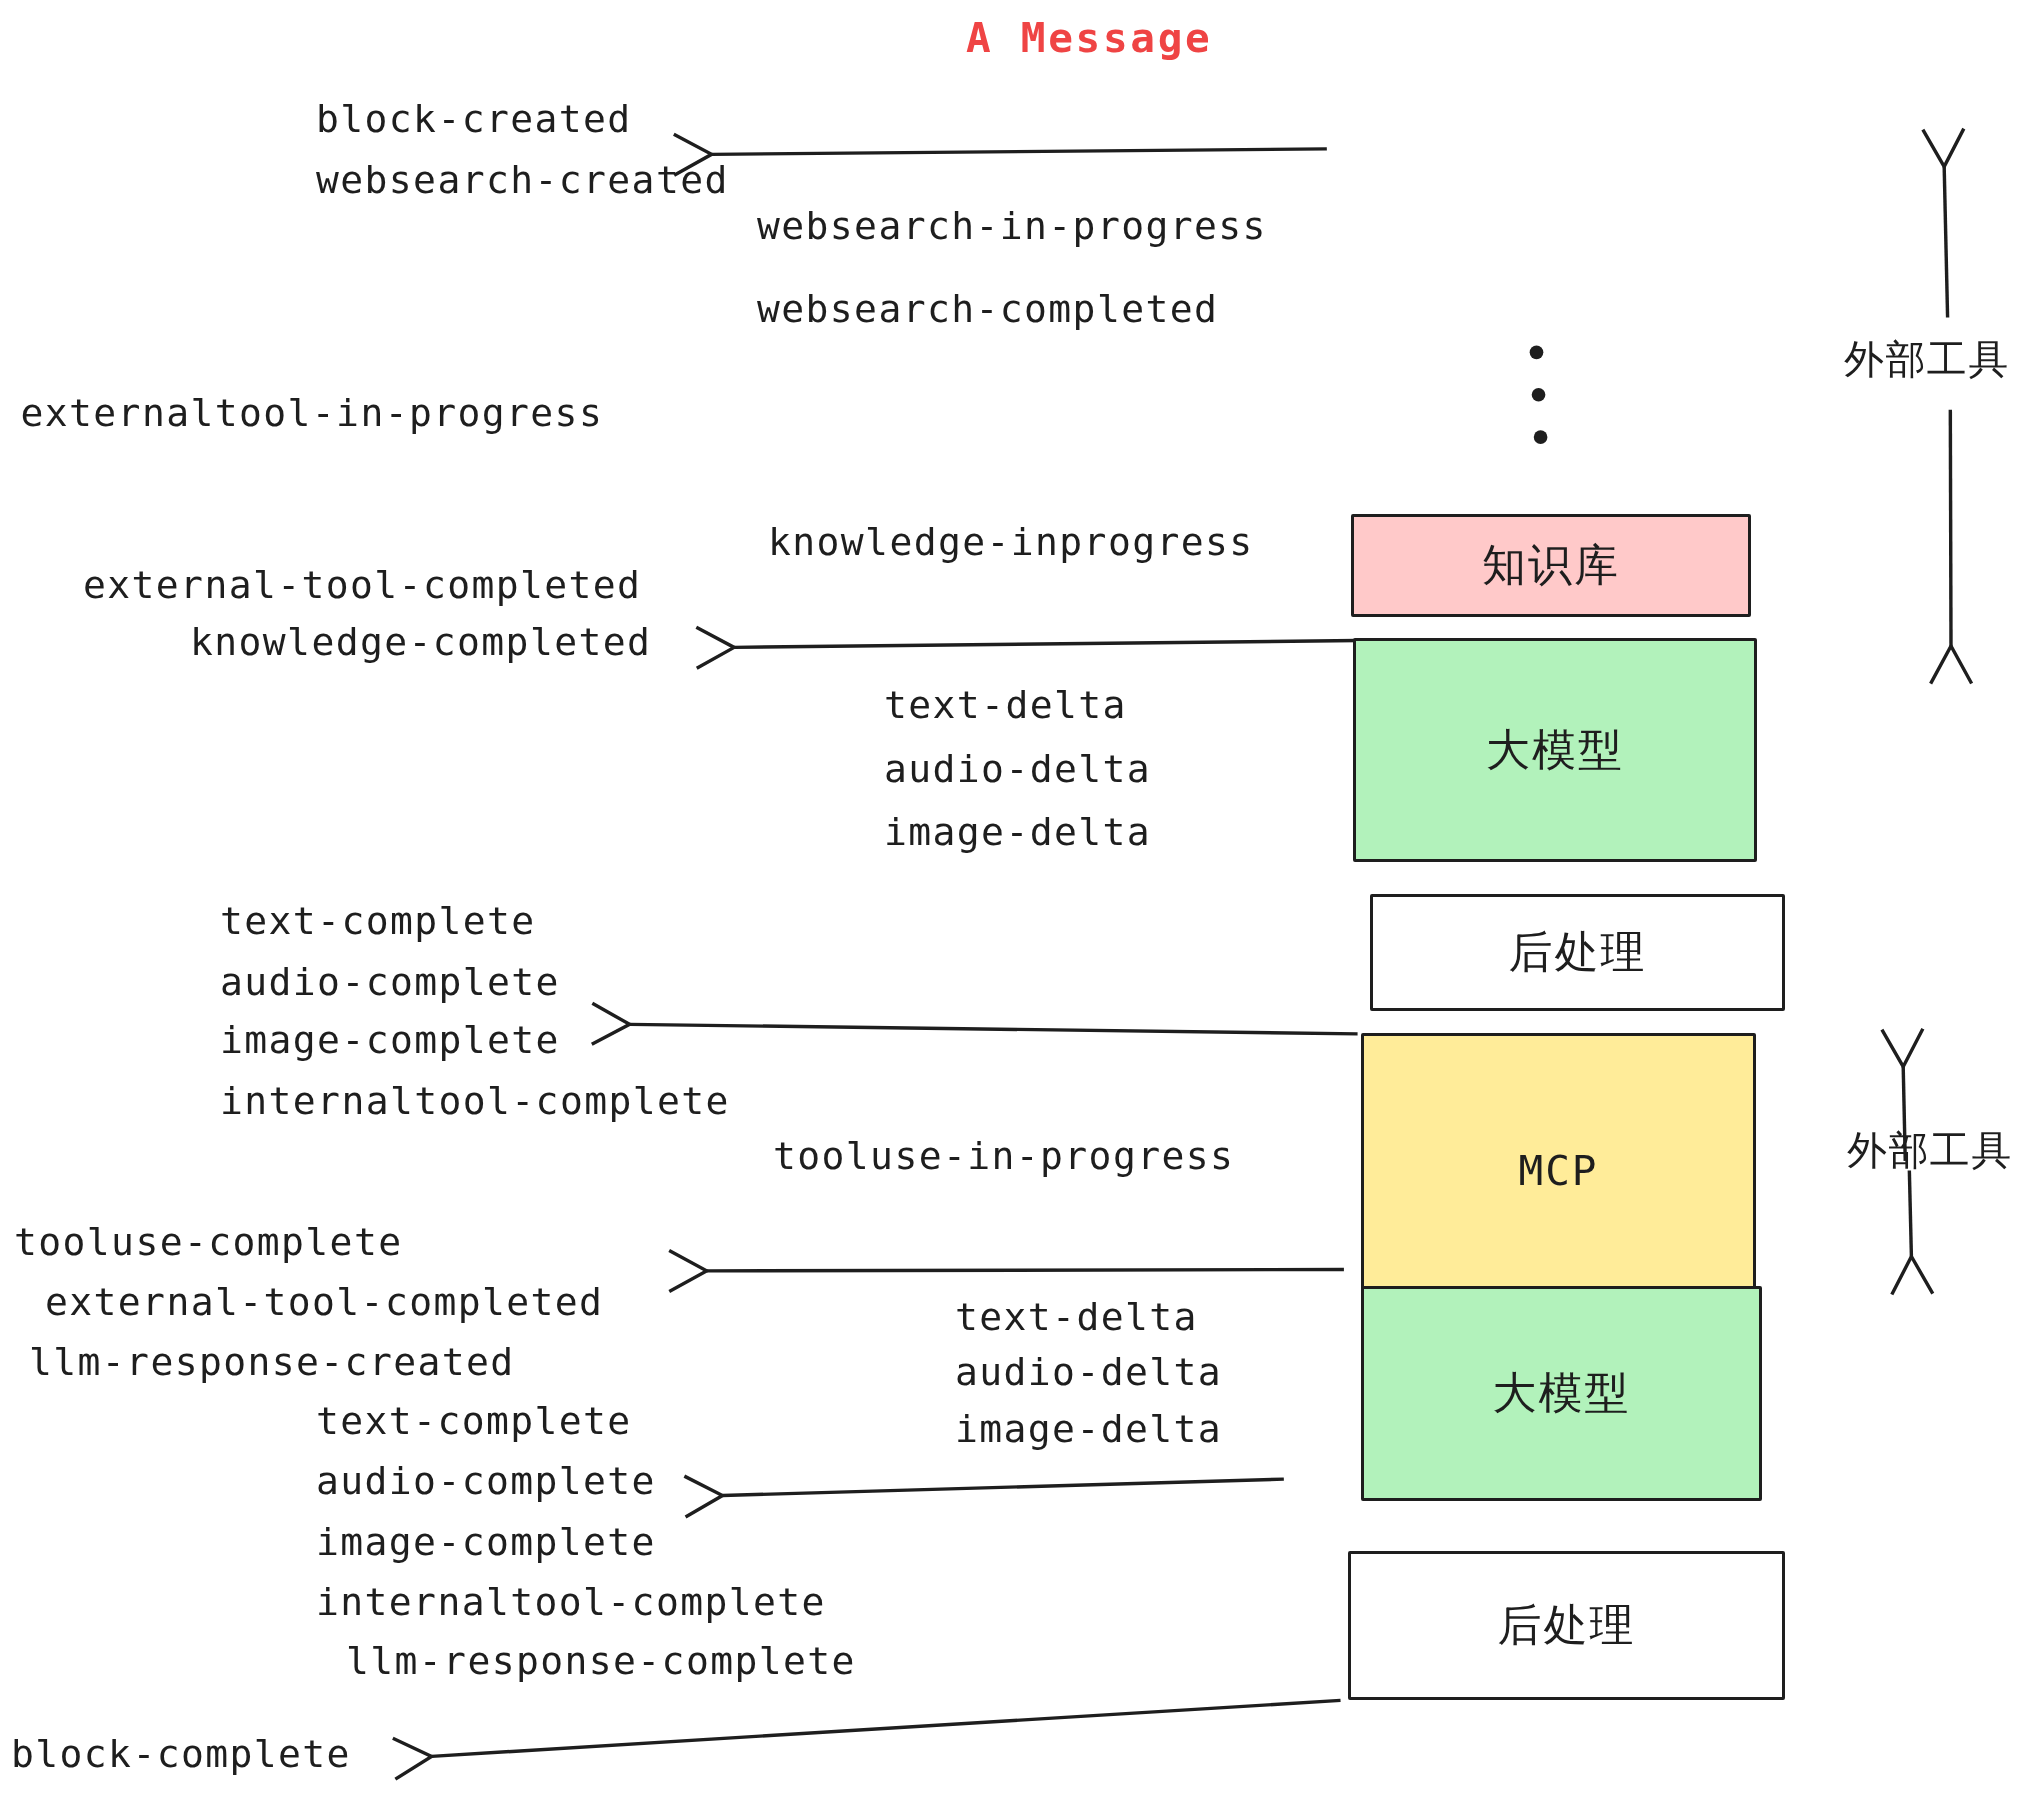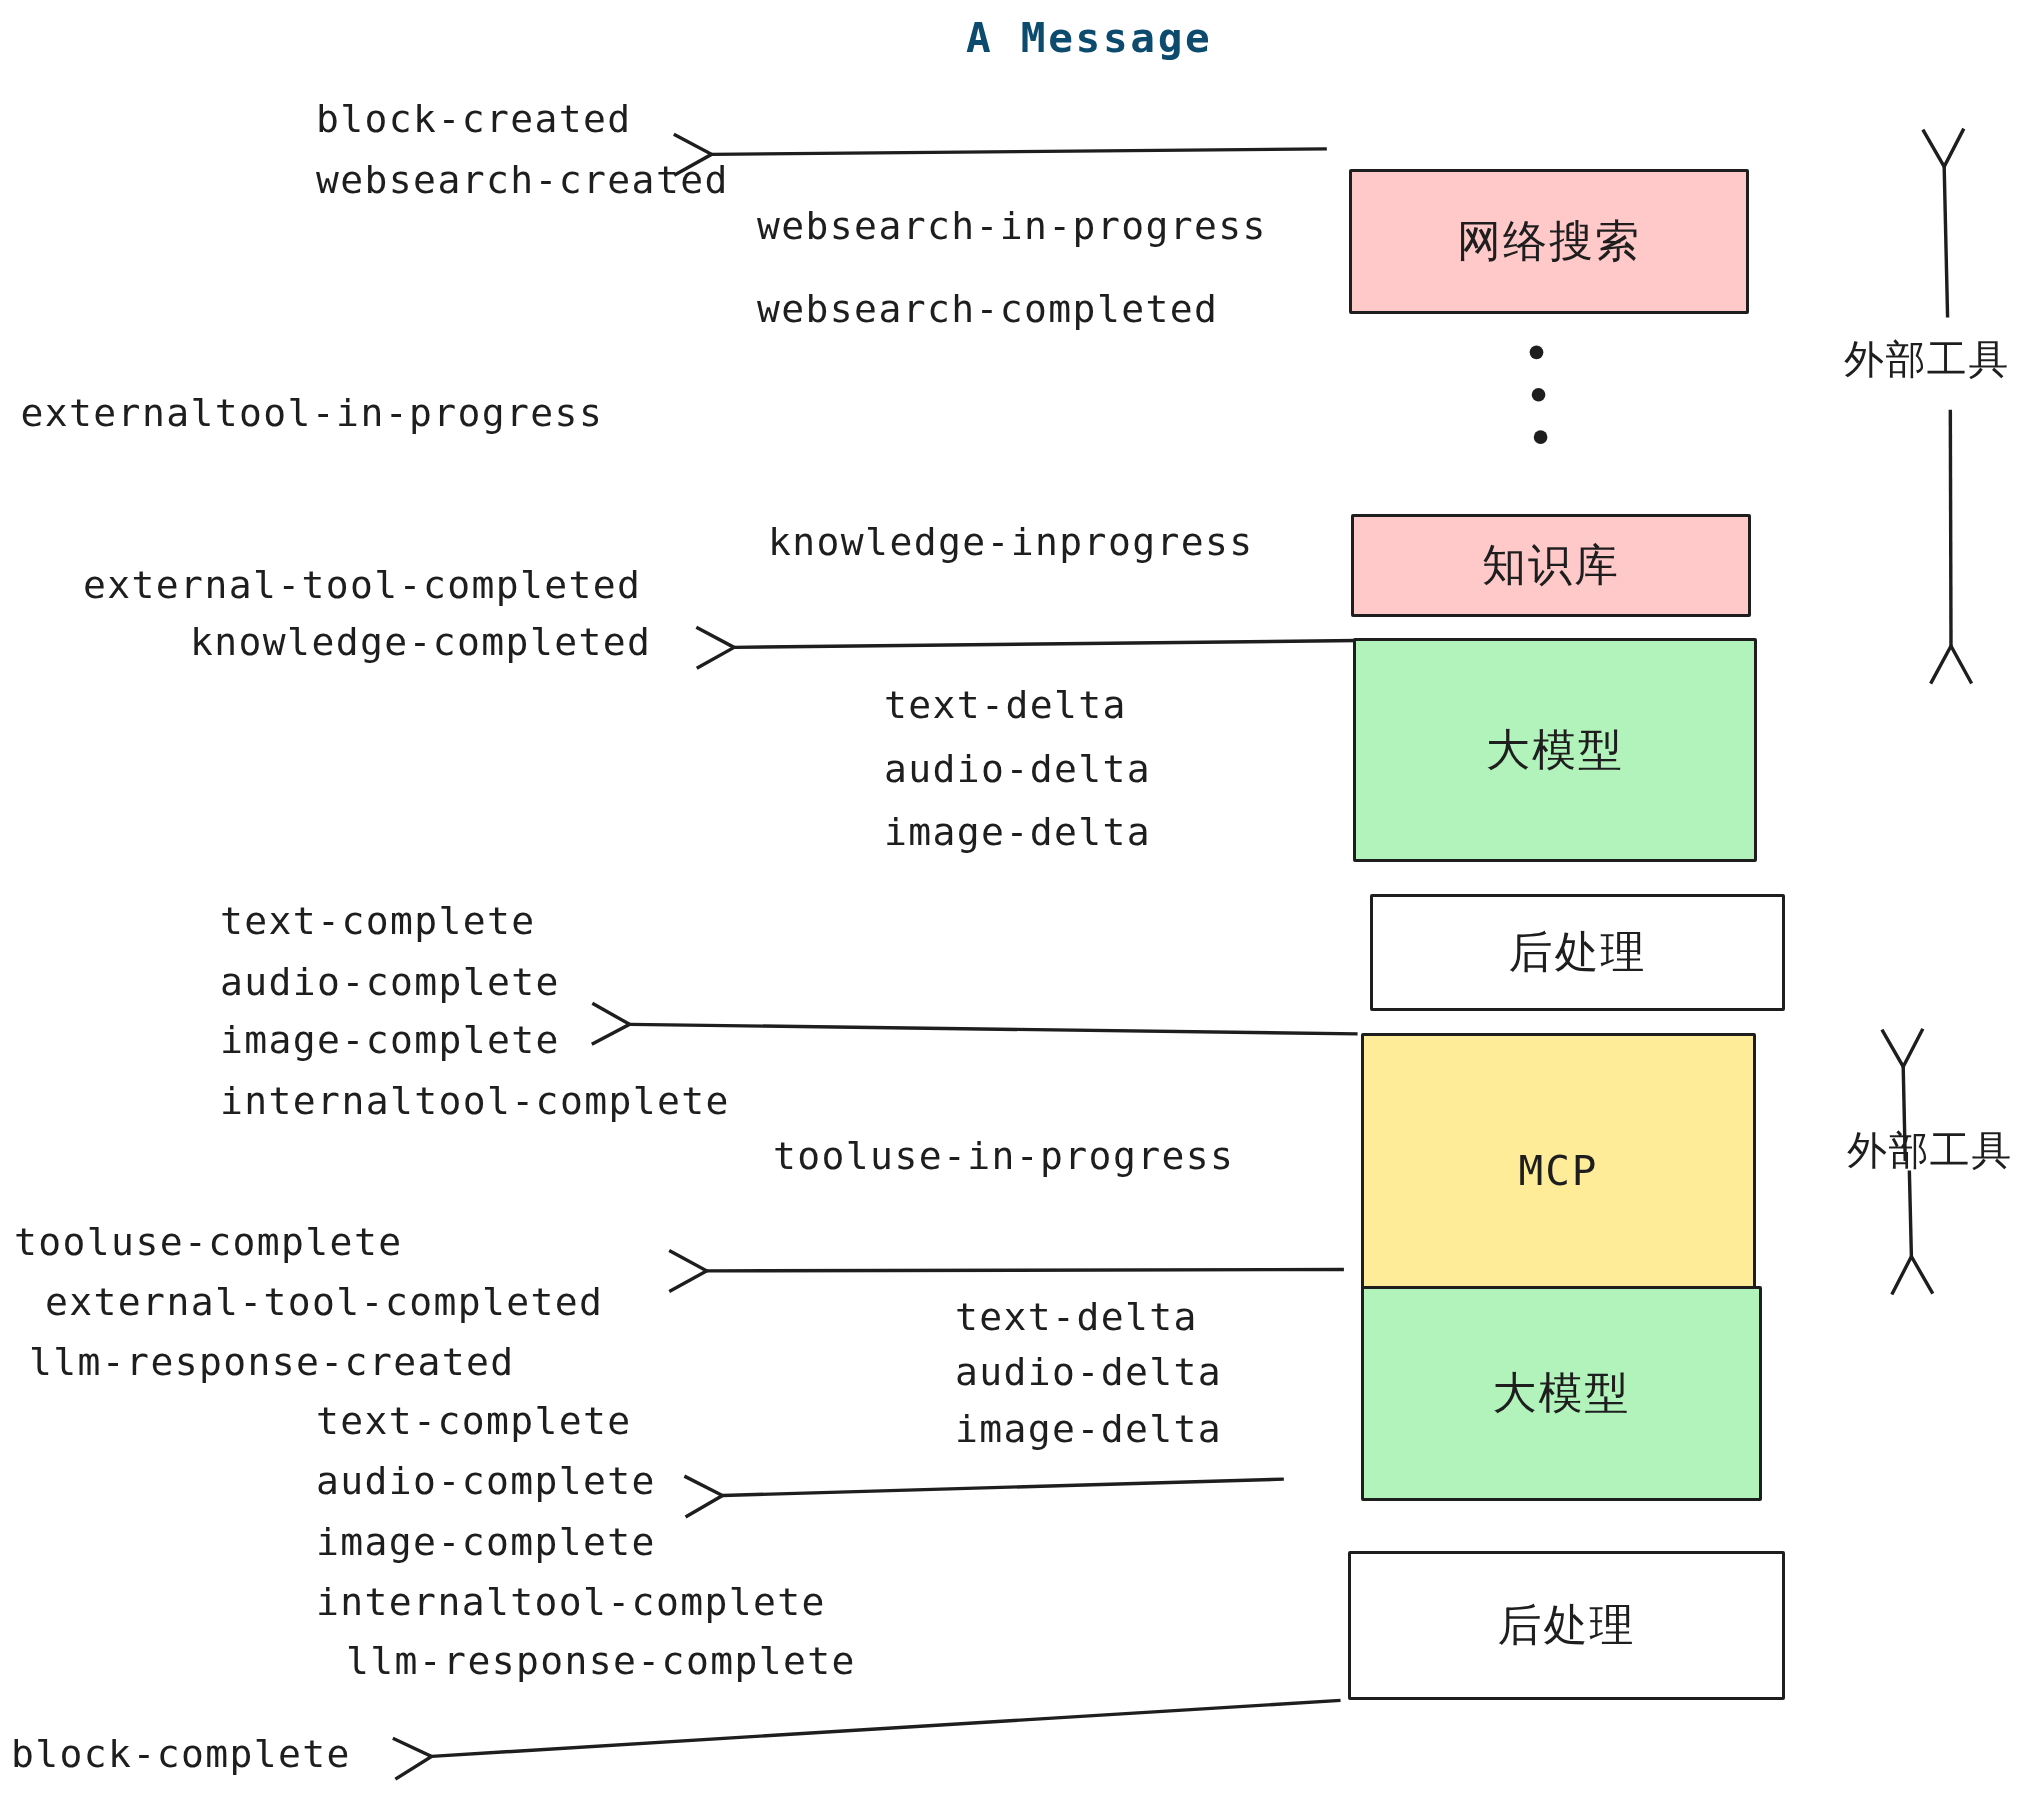--- a/index.html
+++ b/index.html
@@ -19,21 +19,21 @@
     letter-spacing:1.4px;
     color:#1e1e1e;
     font-family:"DejaVu Sans Mono","Liberation Mono",monospace;
   }
   .title{
     position:absolute;
     left:966px; top:13.7px;
     font-size:41px;
     letter-spacing:2.7px;
     font-weight:bold;
-    color:#0c4a6e;
+    color:#ef4444;
   }
   .box{
     position:absolute;
     border:3.4px solid #1e1e1e;
     border-radius:2px;
     display:flex;
     align-items:center;
     justify-content:center;
     box-sizing:border-box;
   }
@@ -87,23 +87,20 @@
     <line x1="2790" y1="1700" x2="2787" y2="1562" stroke="#1e1e1e" stroke-width="5" marker-end="url(#ah)"></line>
     <line x1="2796" y1="1714" x2="2799" y2="1840" stroke="#1e1e1e" stroke-width="5" marker-end="url(#ah)"></line>
 
     <circle cx="2250" cy="516" r="10" fill="#1e1e1e"></circle>
     <circle cx="2253" cy="578" r="10" fill="#1e1e1e"></circle>
     <circle cx="2256" cy="640" r="10" fill="#1e1e1e"></circle>
   </svg>
 
   <div class="title">A Message</div>
 
-  <div class="box" style="left:1349px;top:169px;width:400px;height:145px;background:#ffc9c9;">
-    <span class="lbl">网络搜索</span>
-  </div>
   <div class="box" style="left:1351px;top:514px;width:400px;height:103px;background:#ffc9c9;">
     <span class="lbl">知识库</span>
   </div>
   <div class="box" style="left:1353px;top:638px;width:404px;height:224px;background:#b2f2bb;">
     <span class="lbl">大模型</span>
   </div>
   <div class="box" style="left:1370px;top:894px;width:415px;height:117px;background:#ffffff;">
     <span class="lbl">后处理</span>
   </div>
   <div class="box" style="left:1361px;top:1033px;width:395px;height:275px;background:#ffec99;">

